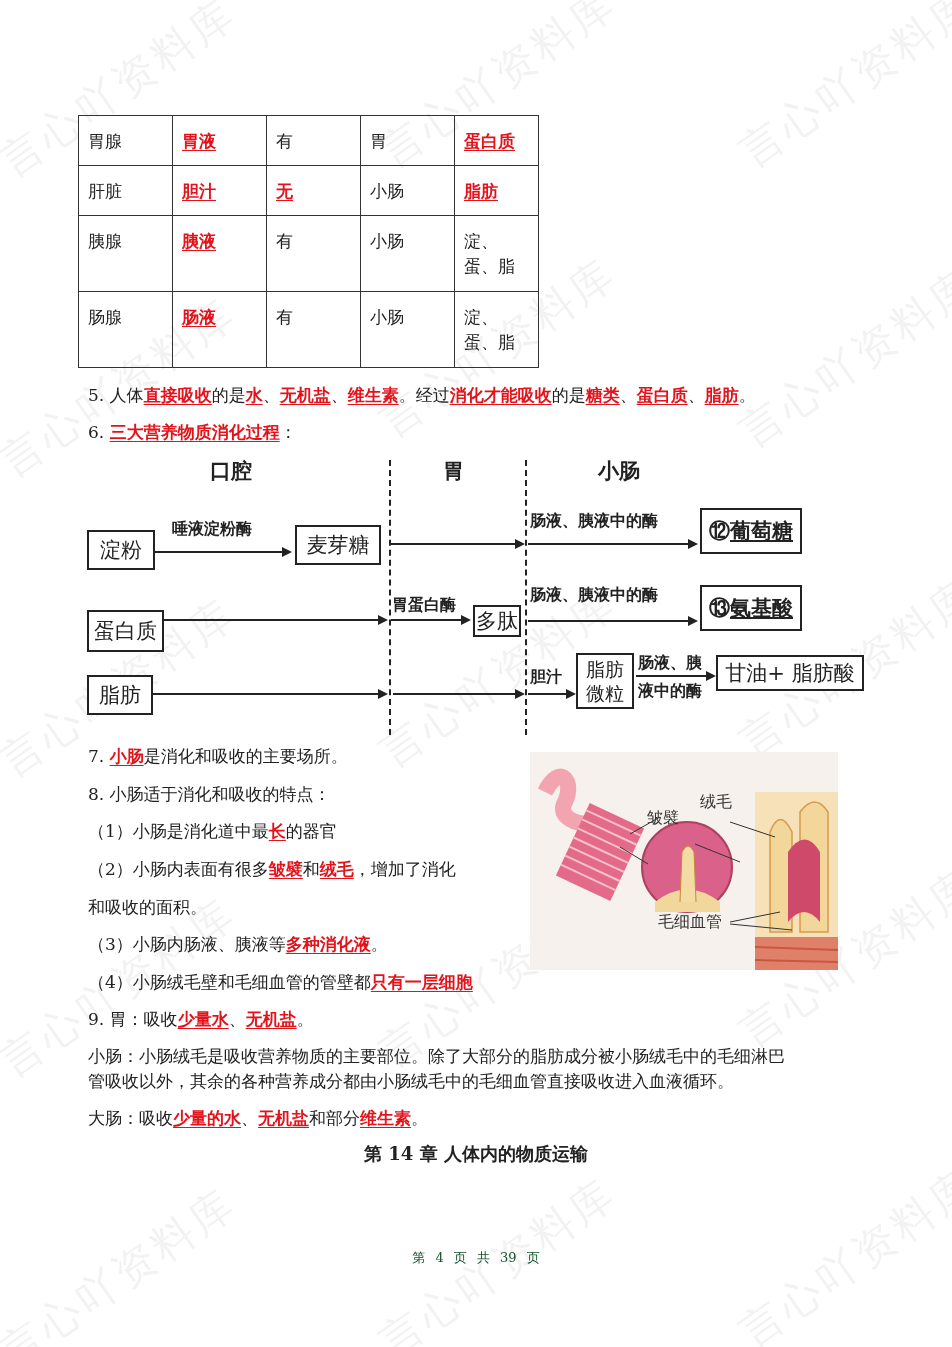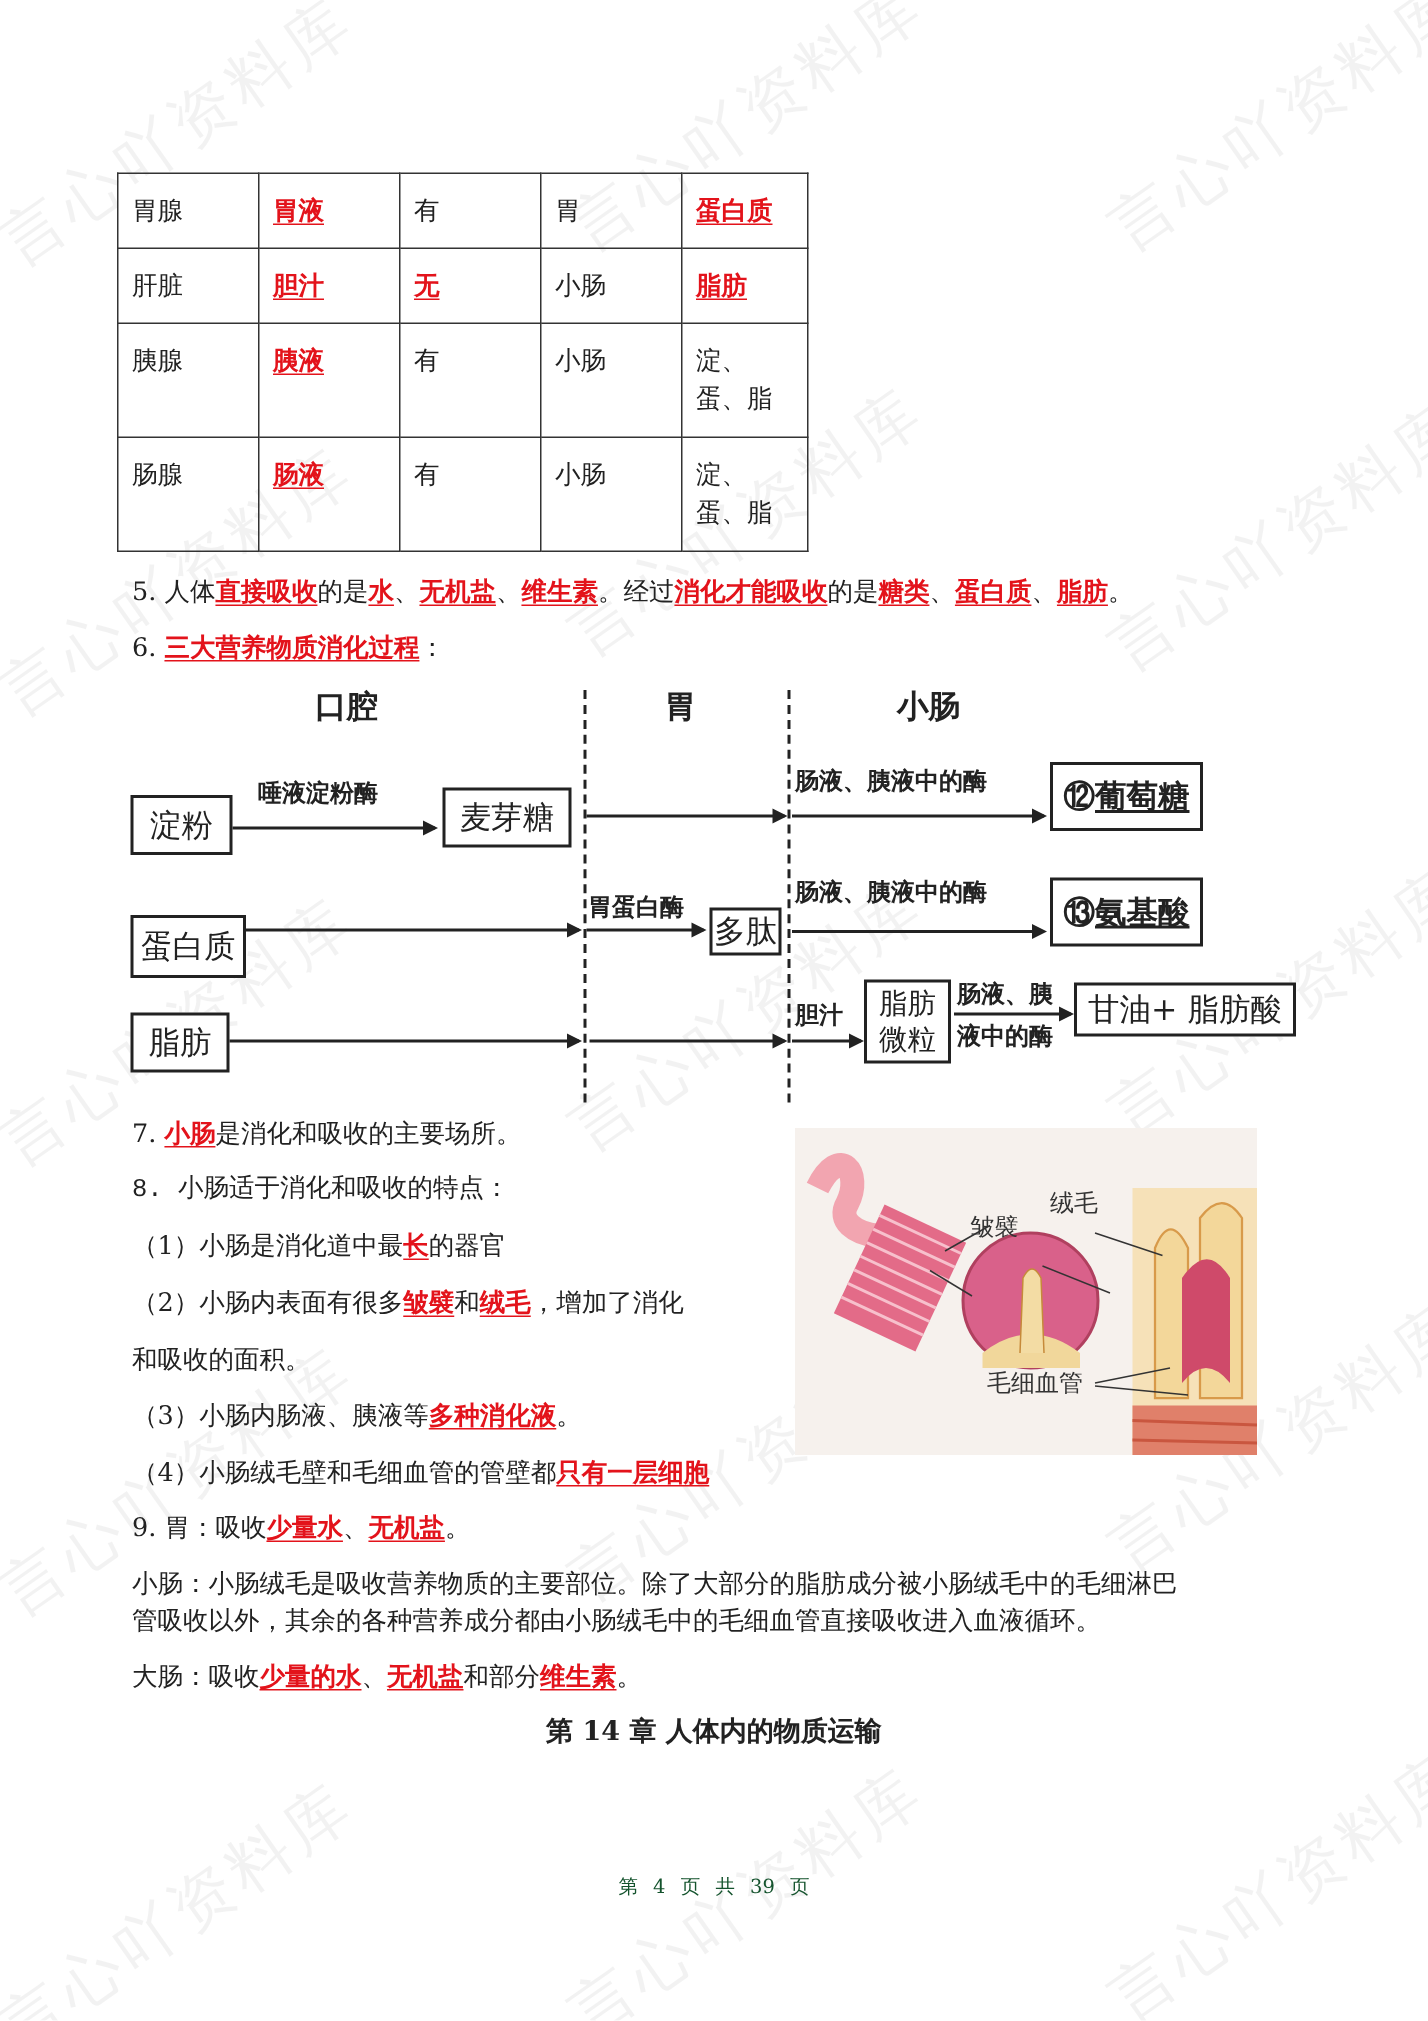--- a/index.html
+++ b/index.html
@@ -125,21 +125,21 @@
   <div class="ftxt" style="left:558px;top:198px;">肠液、胰</div>
   <div class="ftxt" style="left:558px;top:226px;">液中的酶</div>
   <div class="arrow" style="left:556px;top:220px;width:78px;"></div>
   <div class="fbox" style="left:636px;top:200px;width:148px;height:36px;">甘油+ 脂肪酸</div>
 </div>
 
 <div class="para" style="top:744px;">
   <span>7. </span><span class="red">小肠</span><span>是消化和吸收的主要场所。</span>
 </div>
 
-<div class="para" style="top:782px;font-family:Liberation Mono, monospace;">8. 小肠适于消化和吸收的特点：</div>
+<div class="para" style="top:782px;">8. 小肠适于消化和吸收的特点：</div>
 <div class="para" style="top:819px;">
   <span>（1）小肠是消化道中最</span><span class="red">长</span><span>的器官</span>
 </div>
 <div class="para" style="top:857px;">
   <span>（2）小肠内表面有很多</span><span class="red">皱襞</span><span>和</span><span class="red">绒毛</span><span>，增加了消化</span>
 </div>
 <div class="para" style="top:895px;">和吸收的面积。</div>
 <div class="para" style="top:932px;">
   <span>（3）小肠内肠液、胰液等</span><span class="red">多种消化液</span><span>。</span>
 </div>

